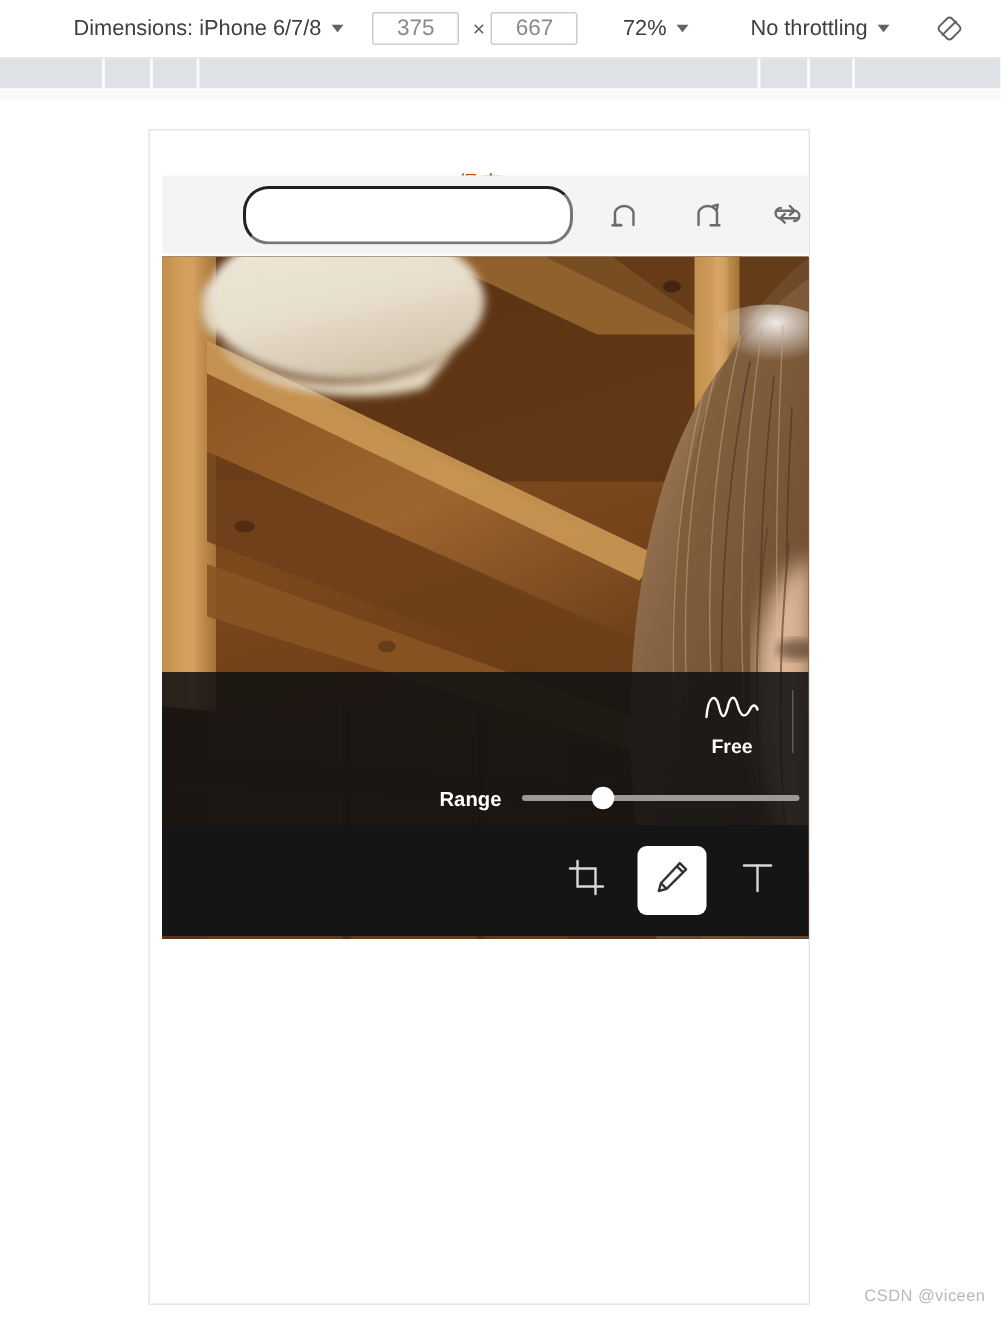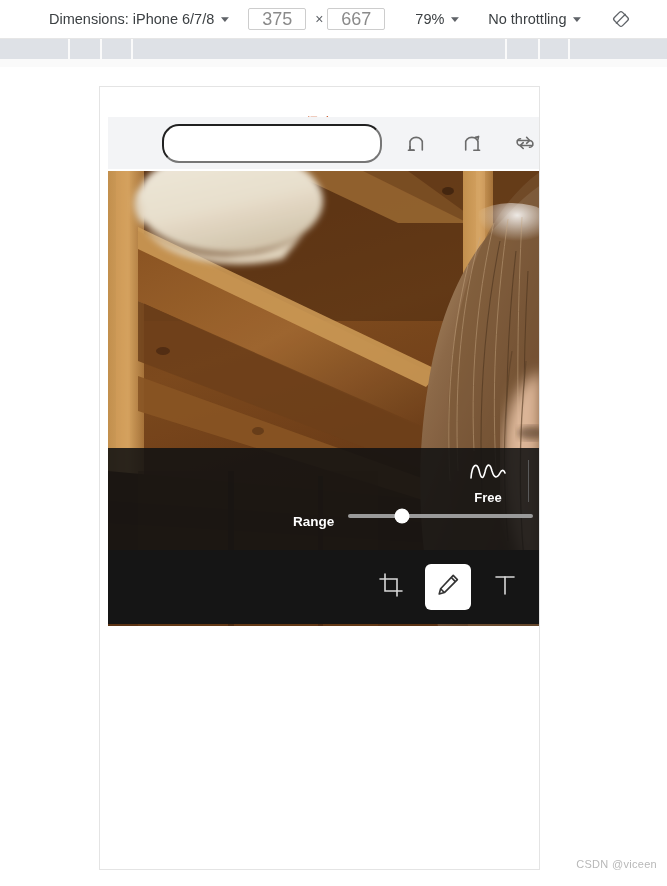--- a/index.html
+++ b/index.html
@@ -44,21 +44,21 @@
     transform: scaleX(1.35) scaleY(0.85);
   }
   .dt-size-input {
     width: 58px;
     height: 22px;
     margin-left: 18px;
     border: 1px solid #cdcdcd;
     border-radius: 2px;
     background: #fff;
     color: #8a8a8a;
-    font-size: 18px;
+    font-size: 15px;
     font-family: "Liberation Sans", sans-serif;
     text-align: center;
     line-height: 22px;
     box-sizing: border-box;
     padding: 0;
     outline: none;
   }
   .dt-times {
     margin-left: 9px;
     font-size: 14px;
@@ -67,21 +67,21 @@
   .dt-size-input.second { margin-left: 4px; }
   .dt-zoom {
     margin-left: 30px;
     font-size: 14.5px;
     color: #3c4043;
     display: flex;
     align-items: center;
     white-space: nowrap;
   }
   .dt-throttle {
-    margin-left: 28px;
+    margin-left: 40px;
     font-size: 14.5px;
     color: #3c4043;
     display: flex;
     align-items: center;
     white-space: nowrap;
   }
   .dt-rotate {
     margin-left: 28px;
     width: 22px; height: 22px;
     display: flex; align-items: center; justify-content: center;
@@ -238,21 +238,21 @@
   }
   .opt.color { width: 58px; margin-right: 8px; }
   .opt.color .opt-ico { height: 32px; }
 
   .range-row {
     position: absolute;
     left: 0; top: 66px;
     width: 433px;
     height: 36px;
     display: flex;
-    align-items: flex-start;
+    align-items: center;
   }
   .range-label {
     margin-left: 185px;
     font-size: 13.5px;
     font-weight: bold;
     color: #ffffff;
   }
   .range-track {
     position: relative;
     margin-left: 14px;
@@ -318,21 +318,21 @@
     <span class="caret">▼</span>
   </div>
 
   <input class="dt-size-input" type="text" value="375" style="">
 
   <span class="dt-times">×</span>
 
   <input class="dt-size-input second" type="text" value="667" style="">
 
   <div class="dt-zoom">
-    <span>79%</span>
+    <span>72%</span>
     <span class="caret">▼</span>
   </div>
 
   <div class="dt-throttle">
     <span>No throttling</span>
     <span class="caret">▼</span>
   </div>
 
   <div class="dt-rotate">
     <svg width="20" height="20" viewBox="0 0 20 20">

